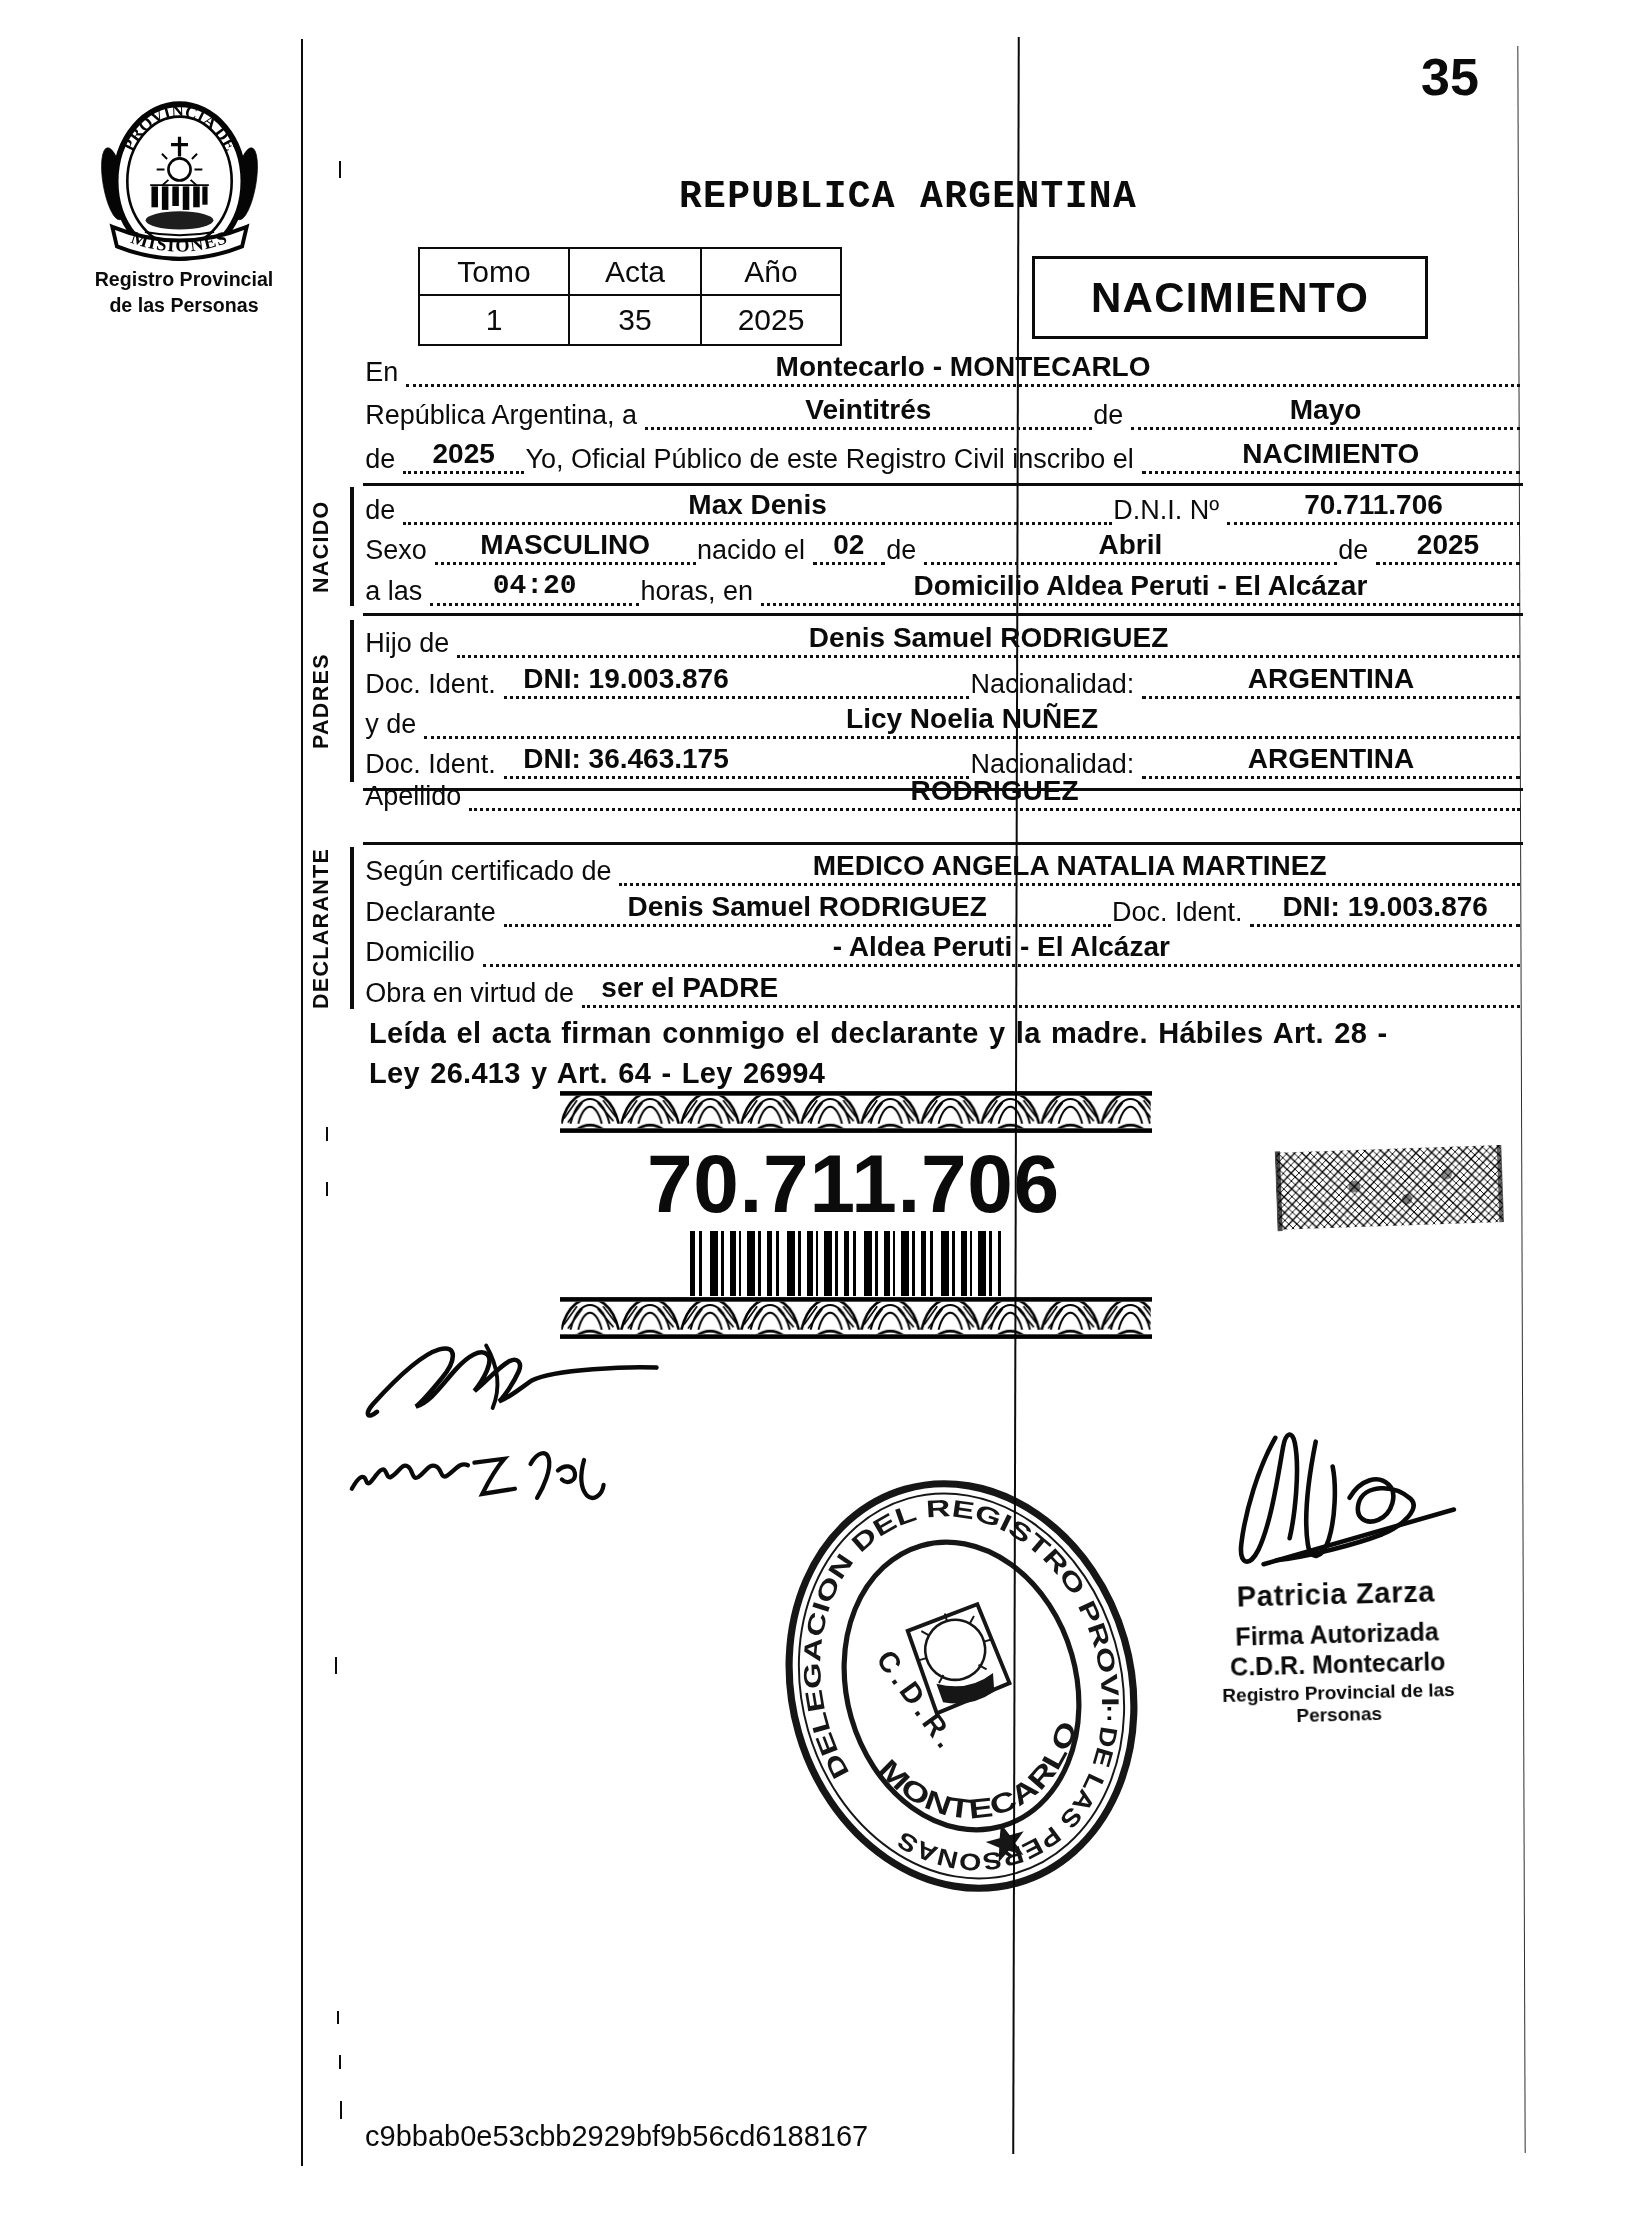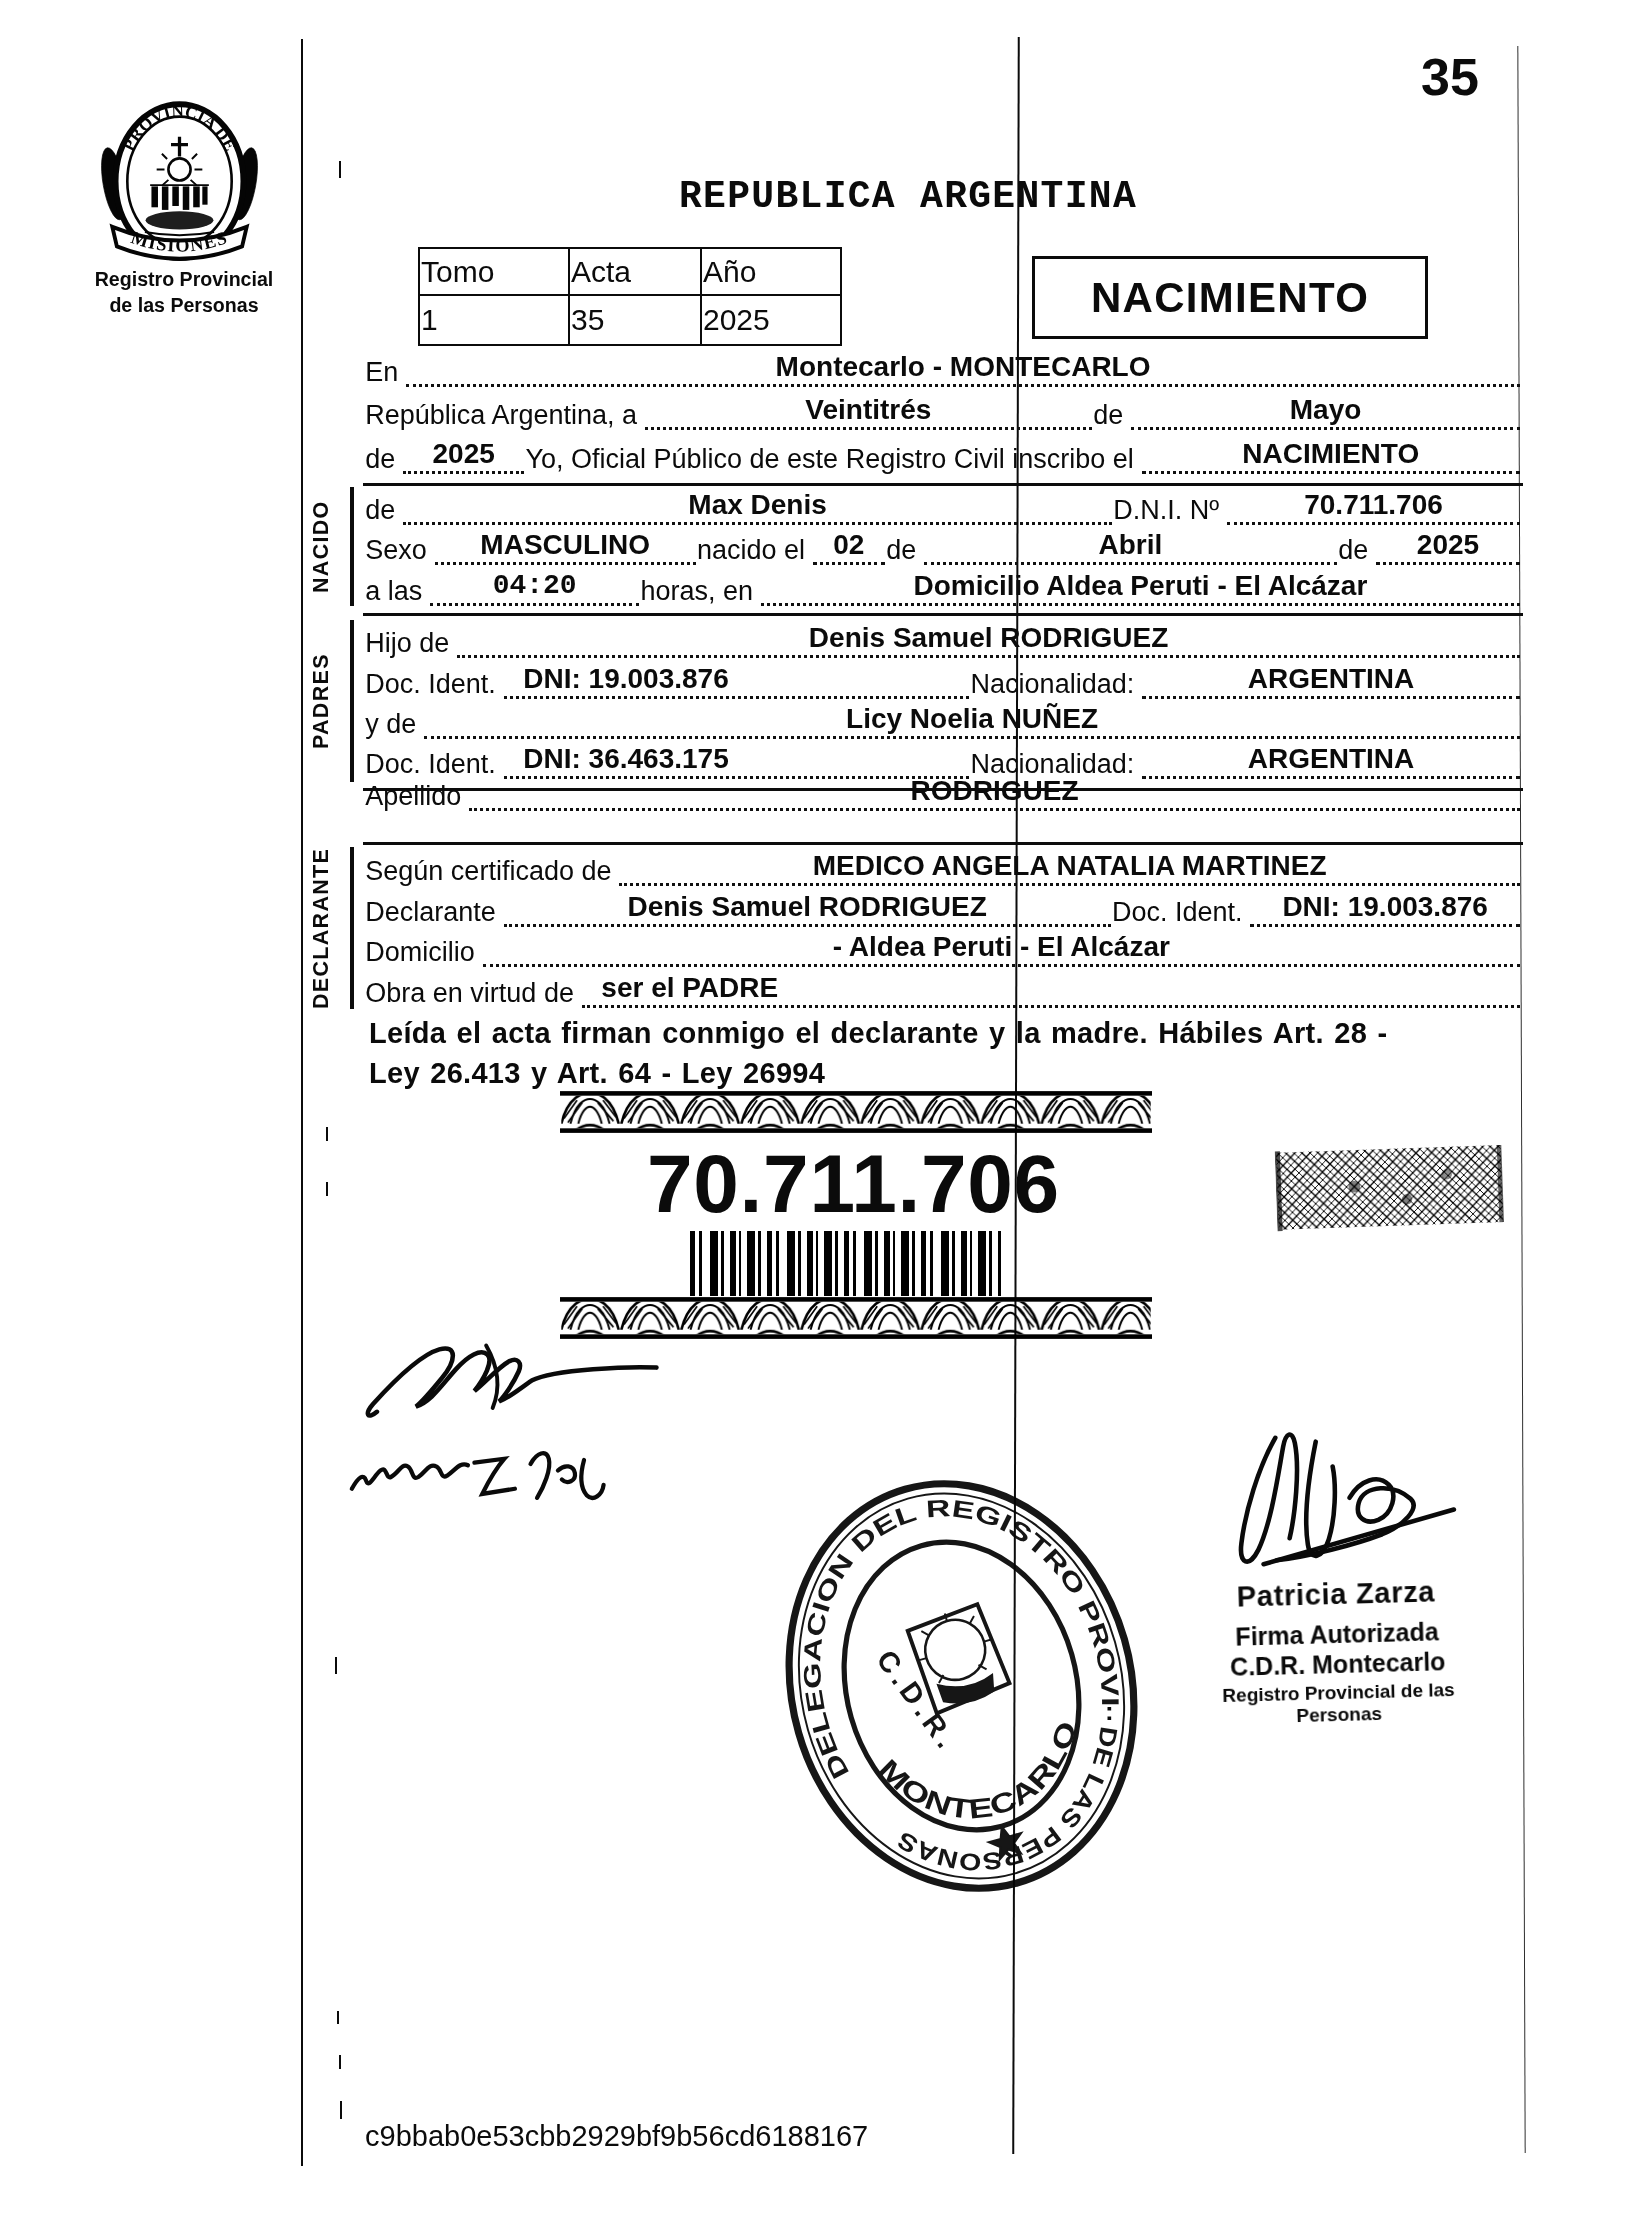--- a/index.html
+++ b/index.html
@@ -18,21 +18,21 @@
   .fill.left{justify-content:flex-start;padding-left:19.6px;}
   
   .secbar{position:absolute;left:350px;width:3.9px;background:#0c0c0c;}
   .seclabel{position:absolute;left:301px;width:40px;display:flex;align-items:center;justify-content:center;
             writing-mode:vertical-rl;transform:rotate(180deg);font-size:21.5px;font-weight:bold;letter-spacing:1.3px;}
   
   .title{position:absolute;left:665px;top:175px;width:472px;text-align:right;
          font-family:"Liberation Mono",monospace;font-weight:bold;font-size:38px;letter-spacing:1.3px;}
   .pagenum{position:absolute;left:1421px;top:47px;font-size:52px;font-weight:600;}
   .idx-table{position:absolute;left:418px;top:247px;border-collapse:collapse;}
-  .idx-table td{border:2.6px solid #0b0b0b;text-align:left;font-size:30px;}
+  .idx-table td{border:2.6px solid #0b0b0b;text-align:center;font-size:30px;}
   .idx-table tr:first-child td{height:43px;}
   .idx-table tr:last-child td{height:46px;}
   .c1{width:146px;}.c2{width:128px;}.c3{width:136px;}
   .tipo-box{position:absolute;left:1032px;top:256px;width:390px;height:77px;border:3.9px solid #0b0b0b;
             display:flex;align-items:center;justify-content:center;font-size:42px;font-weight:600;letter-spacing:1.3px;}
   .seal-caption{position:absolute;left:86px;top:266px;width:196px;text-align:center;
                 font-size:19.6px;font-weight:bold;line-height:1.35;}
   .closing{position:absolute;left:369px;top:1013px;width:1044px;font-size:29px;font-weight:bold;line-height:1.38;
            letter-spacing:0.3px;word-spacing:2px;}
   .bignum{position:absolute;left:647px;top:1137px;font-size:82px;font-weight:bold;letter-spacing:0.7px;}

